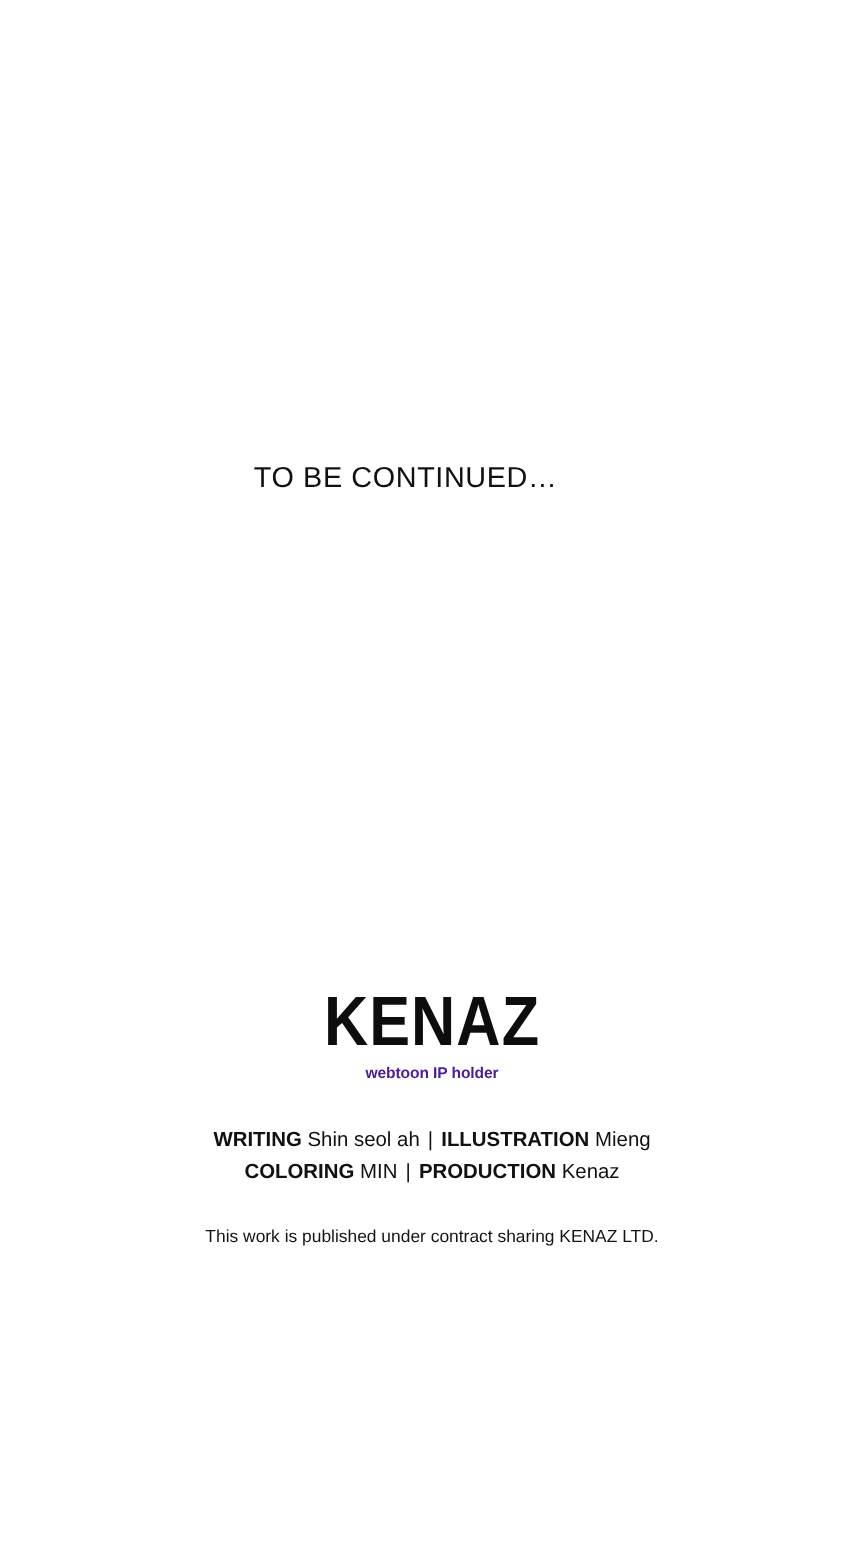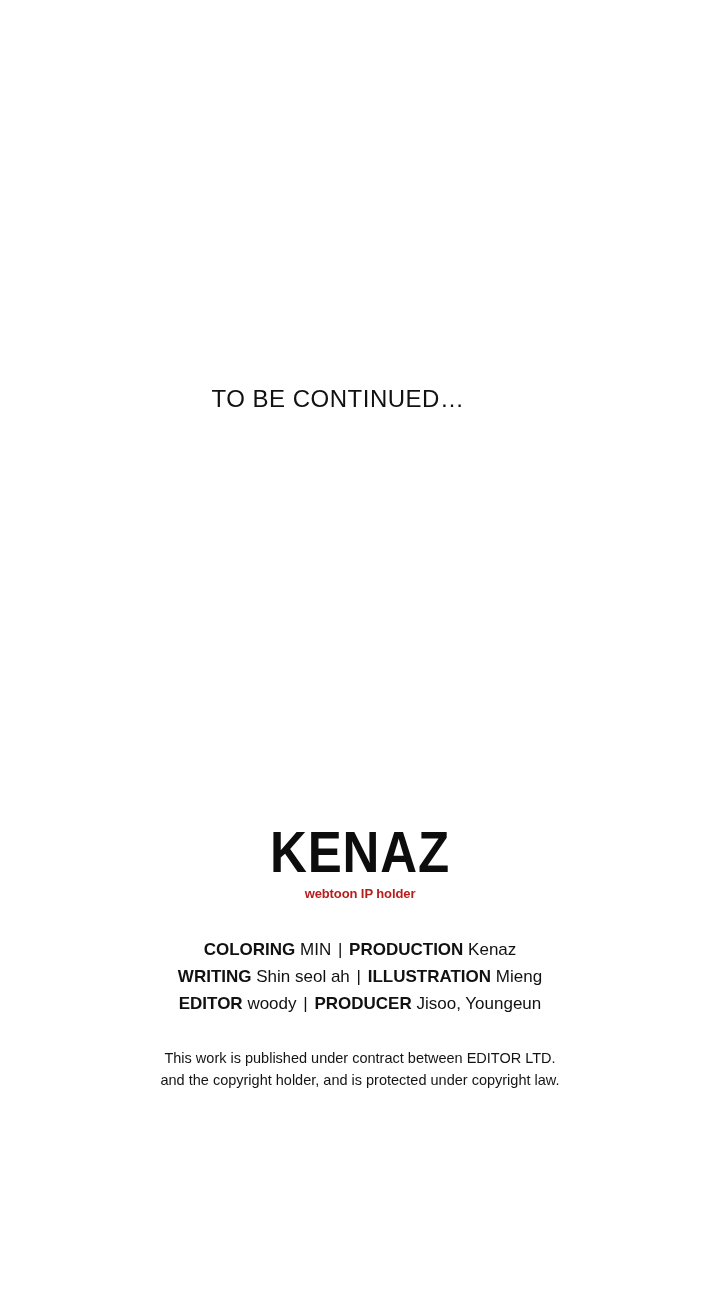--- a/index.html
+++ b/index.html
@@ -53,21 +53,21 @@
     letter-spacing: 1px;
     line-height: 1;
     color: #0d0d0d;
     transform: scaleX(0.88);
     transform-origin: center;
   }
   .logo-sub {
     margin-top: 5px;
     font-size: 13px;
     font-weight: bold;
-    color: #b91c1c;
+    color: #4c1d95;
     letter-spacing: -0.1px;
   }
 
   .staff {
     margin-top: 35px;
     font-size: 17px;
     line-height: 27px;
     color: #111111;
   }
   .staff .role {
@@ -99,41 +99,33 @@
   <div class="to-be-continued">TO BE CONTINUED…</div>
 
   <div class="credits">
 
     <div class="logo">KENAZ</div>
 
     <div class="logo-sub">webtoon IP holder</div>
 
     <div class="staff">
       <div>
-        <span class="role">COLORING</span>
-        <span class="name">MIN</span>
-        <span class="sep">|</span>
-        <span class="role">PRODUCTION</span>
-        <span class="name">Kenaz</span>
-      </div>
-      <div>
         <span class="role">WRITING</span>
         <span class="name">Shin seol ah</span>
         <span class="sep">|</span>
         <span class="role">ILLUSTRATION</span>
         <span class="name">Mieng</span>
       </div>
       <div>
-        <span class="role">EDITOR</span>
-        <span class="name">woody</span>
+        <span class="role">COLORING</span>
+        <span class="name">MIN</span>
         <span class="sep">|</span>
-        <span class="role">PRODUCER</span>
-        <span class="name">Jisoo, Youngeun</span>
+        <span class="role">PRODUCTION</span>
+        <span class="name">Kenaz</span>
       </div>
     </div>
 
     <div class="notice">
-      <div>This work is published under contract between EDITOR LTD.</div>
-      <div>and the copyright holder, and is protected under copyright law.</div>
+      <div>This work is published under contract sharing KENAZ LTD.</div>
     </div>
 
   </div>
 </div>
 
 </body></html>

